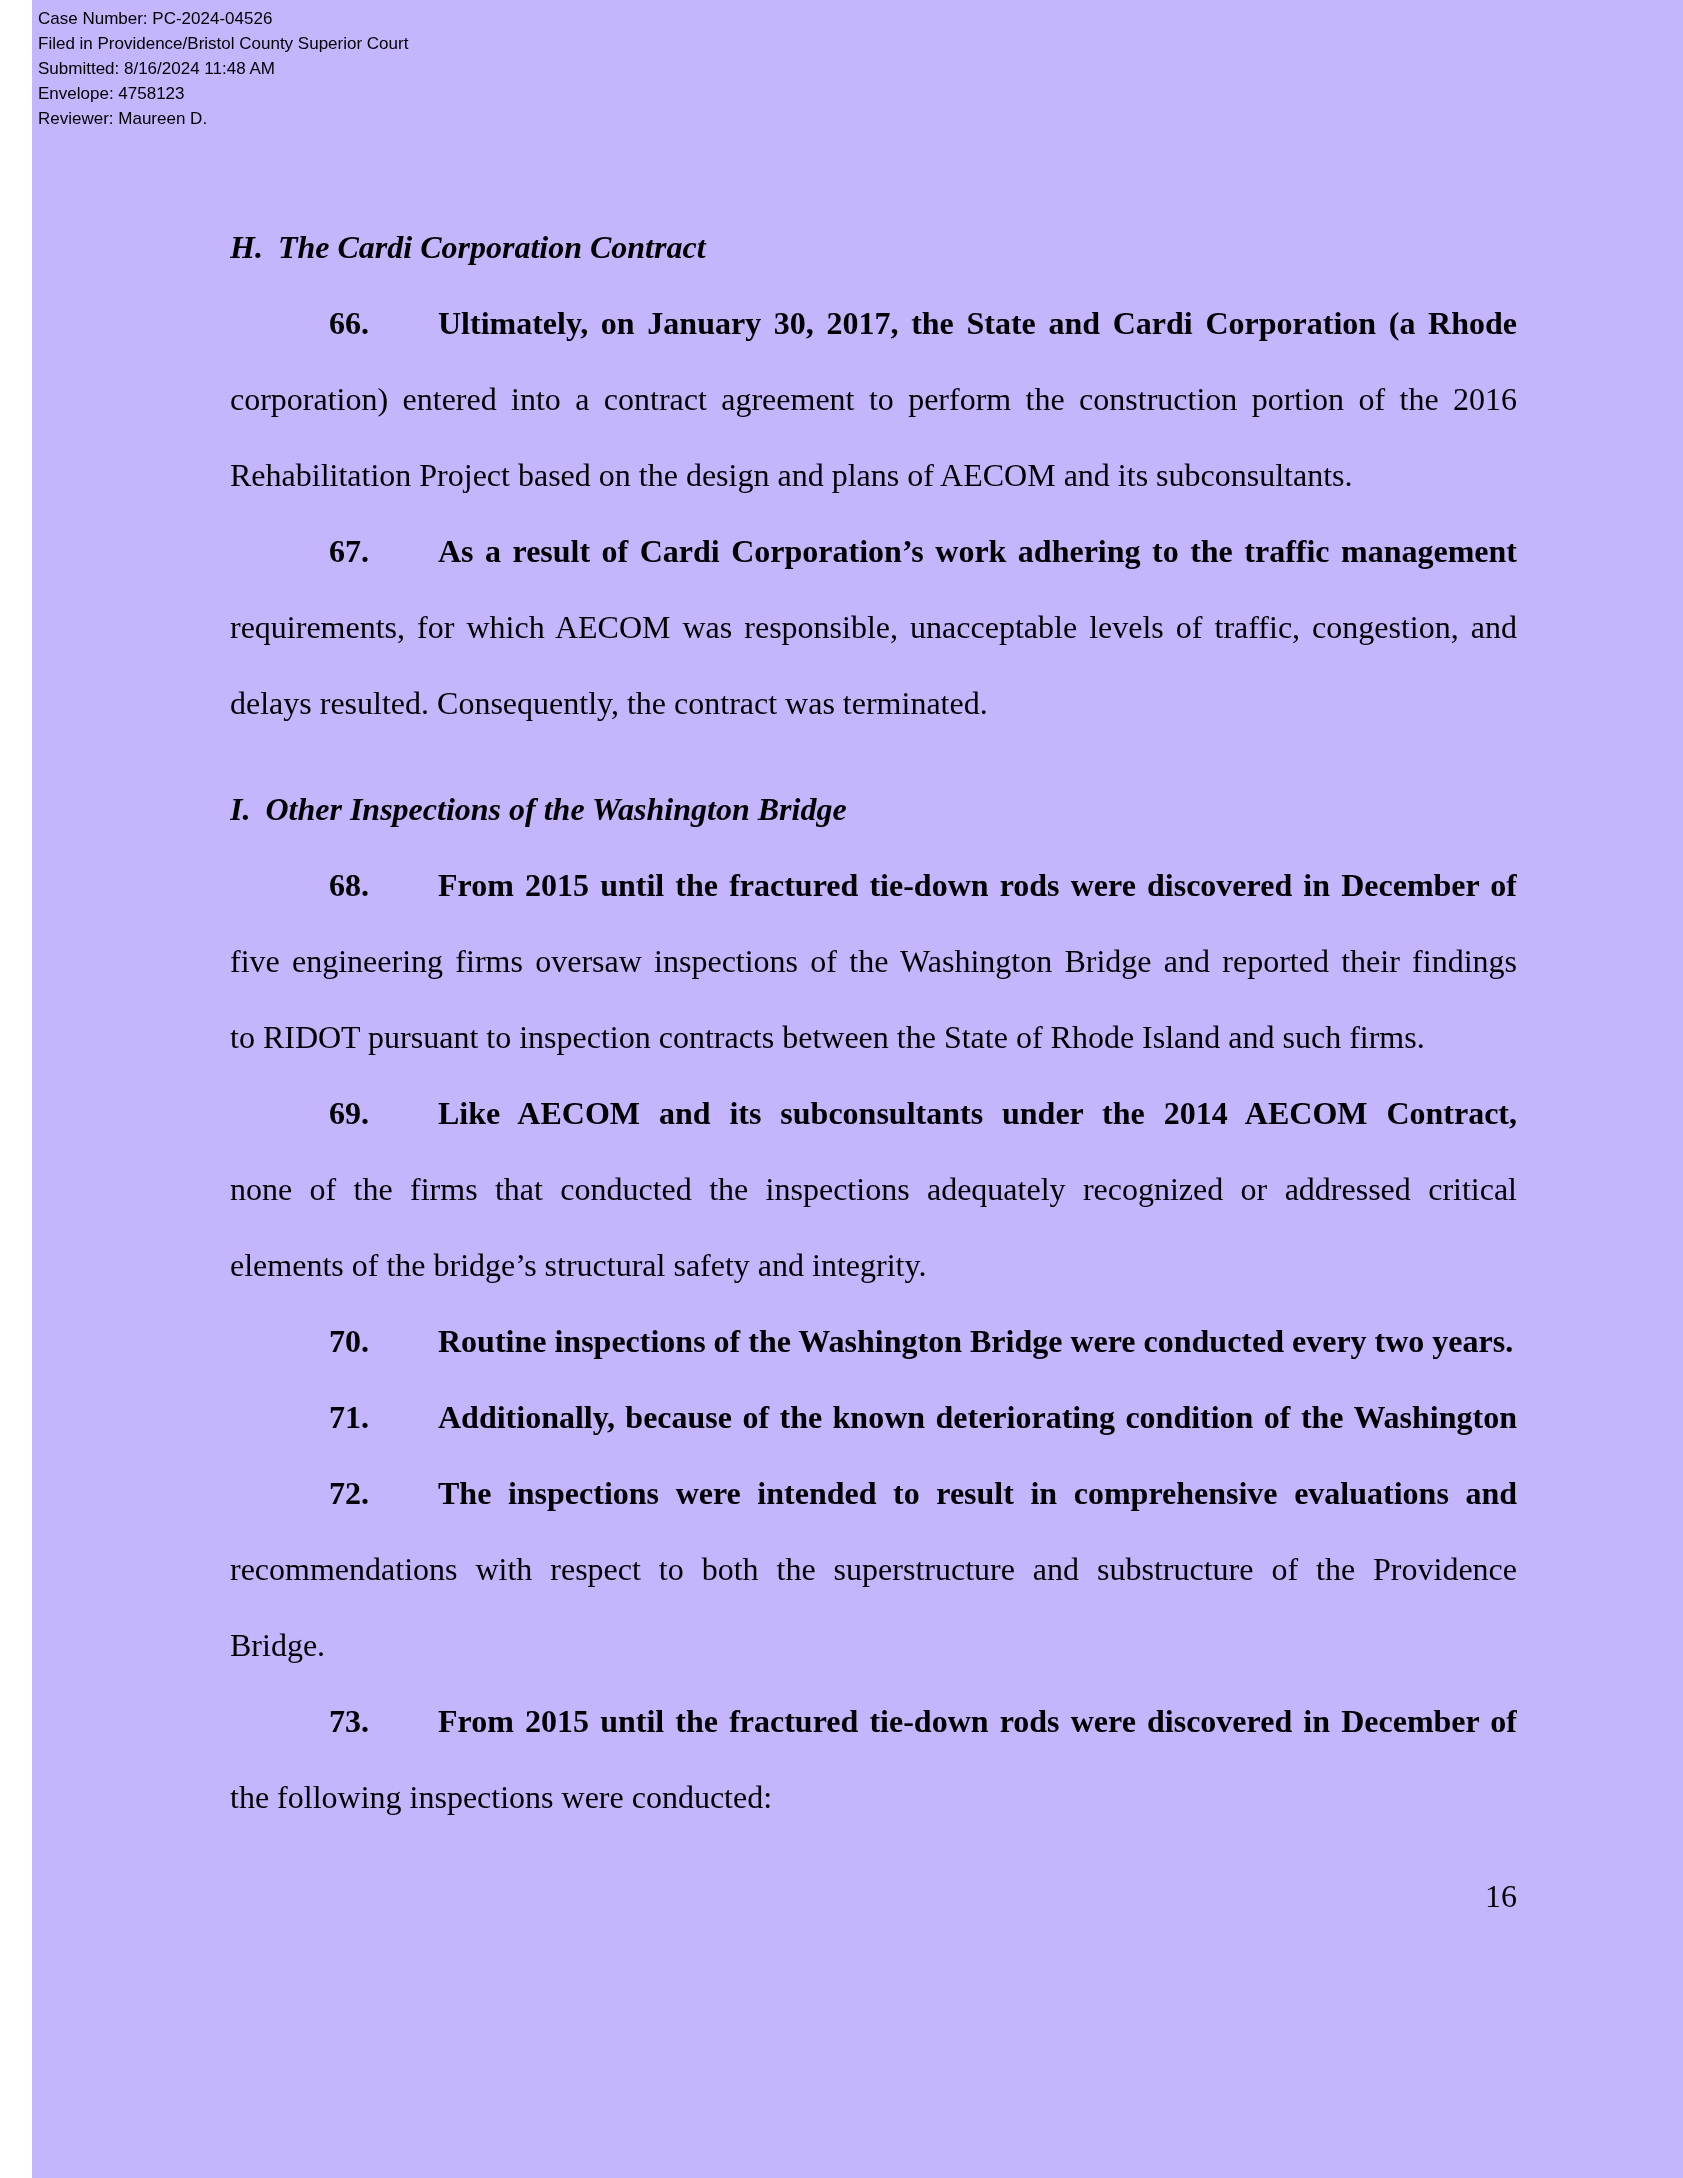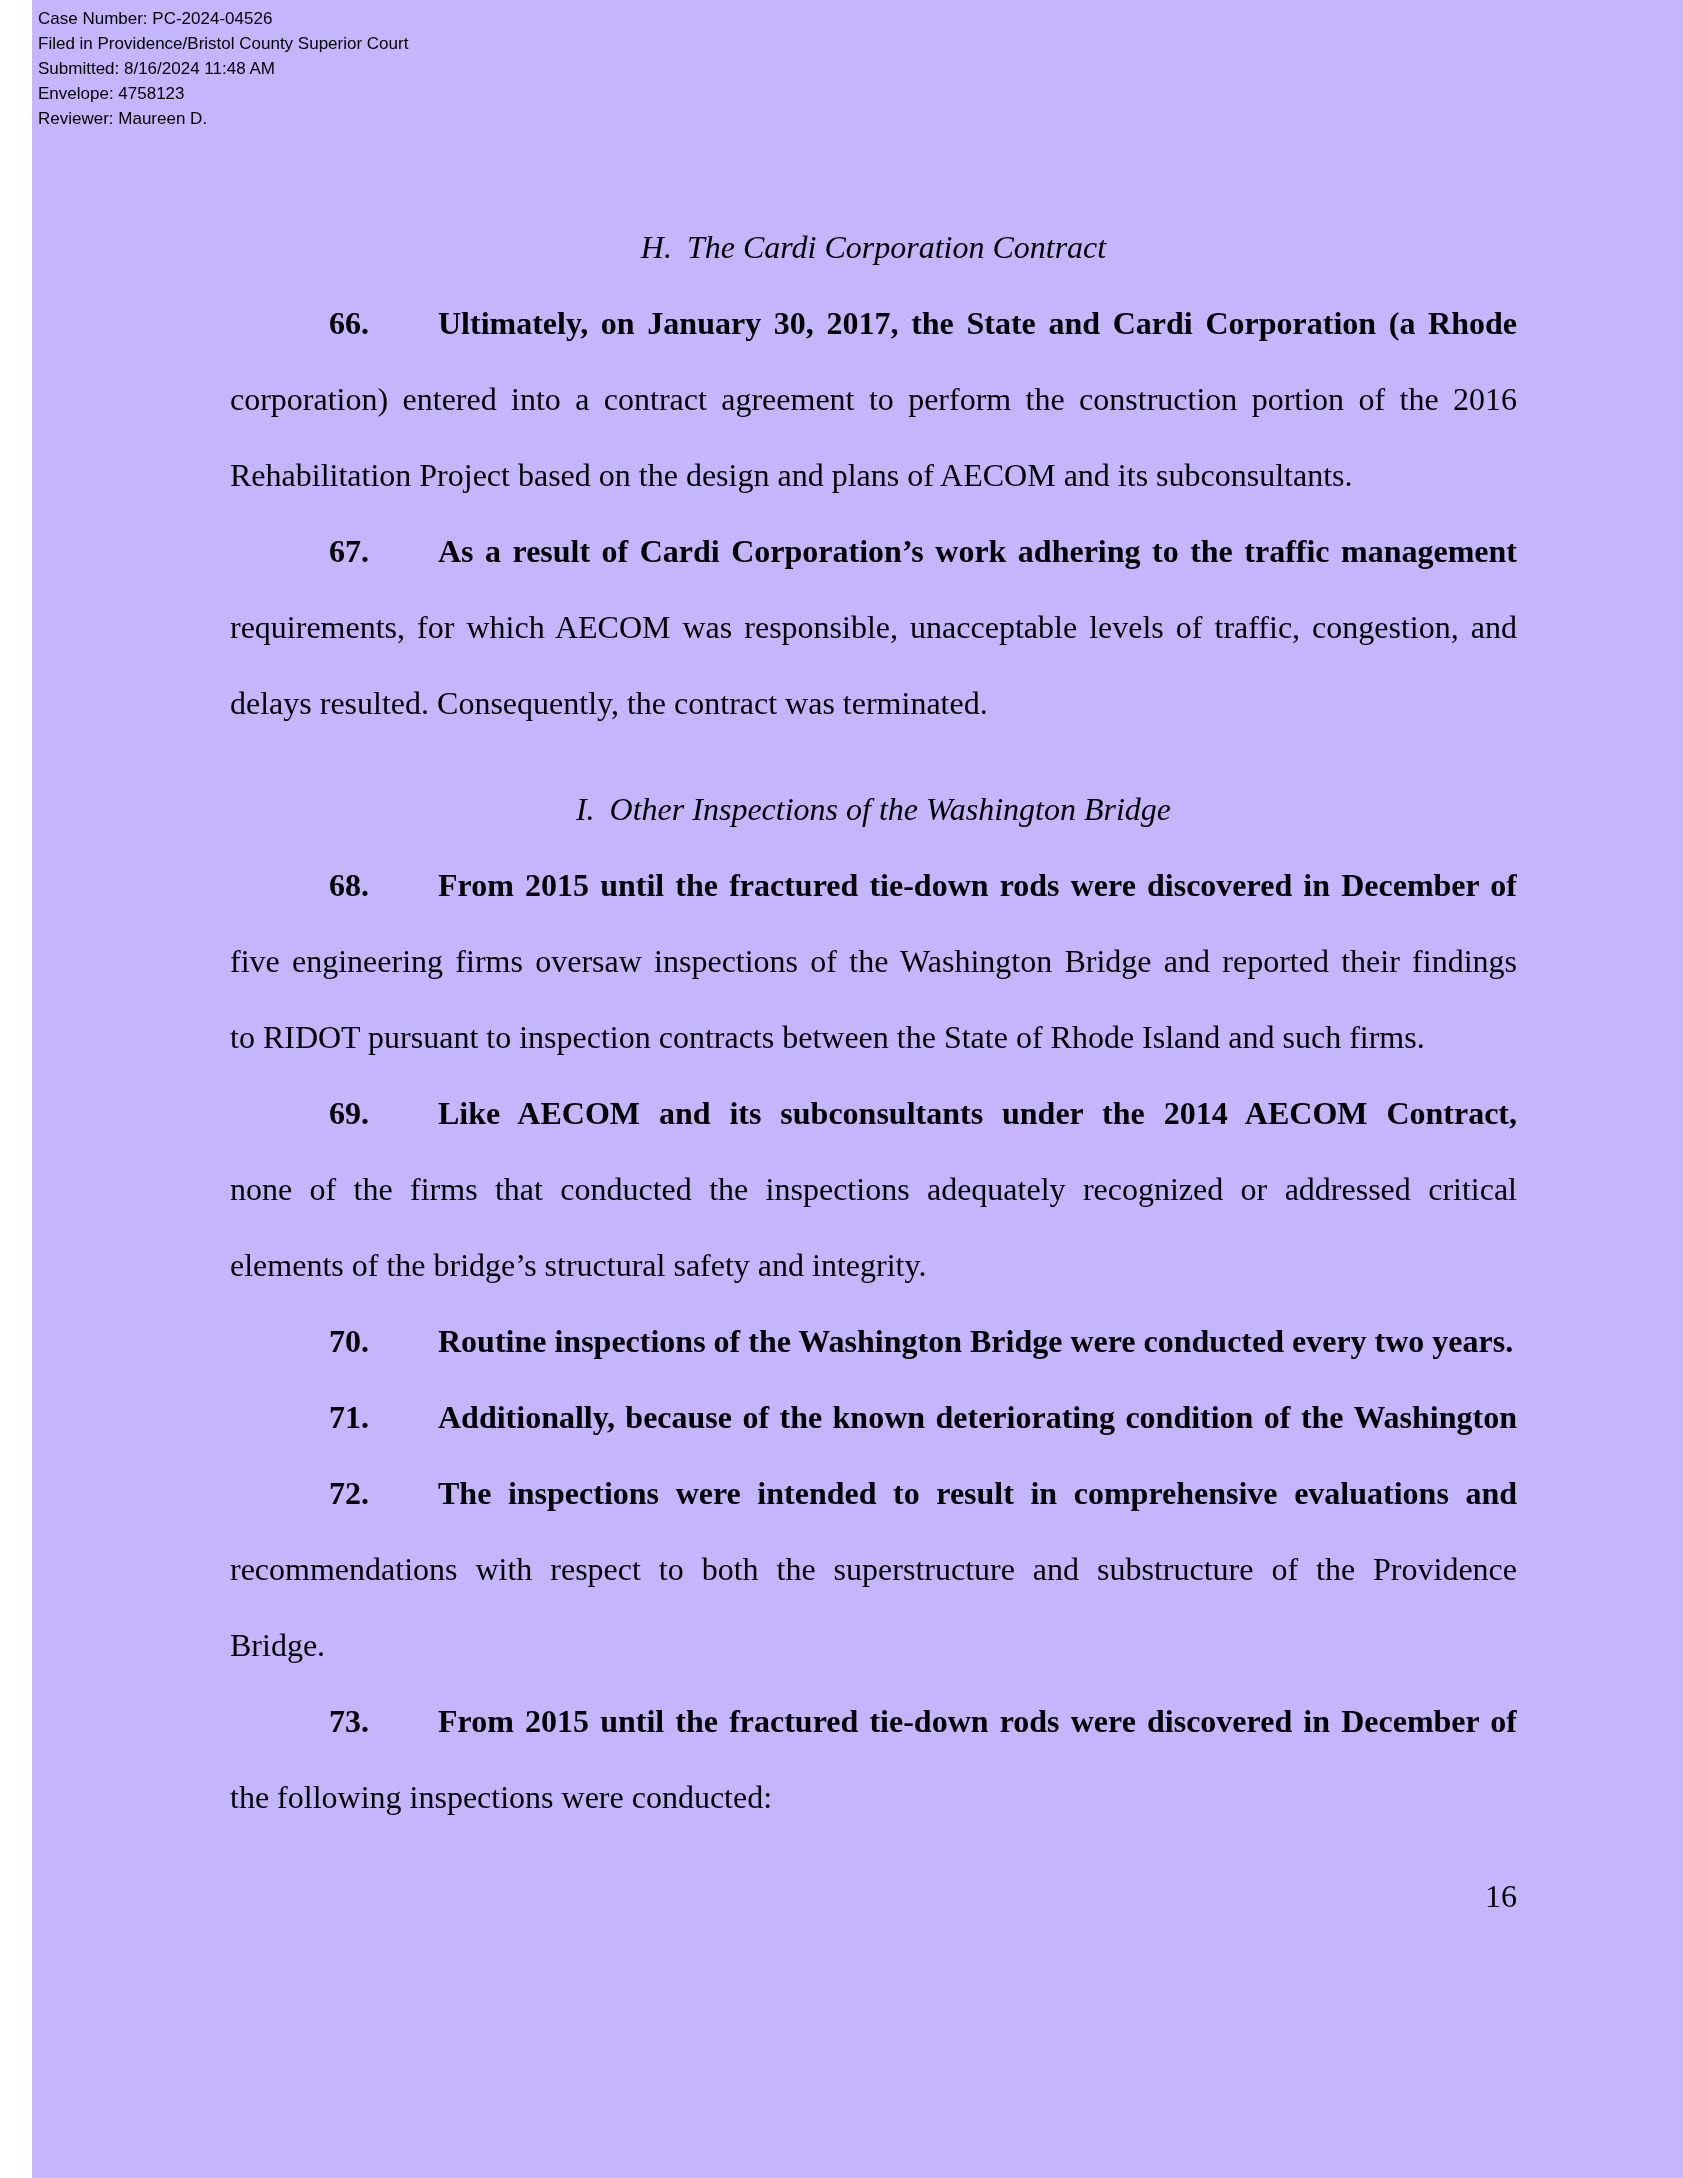--- a/index.html
+++ b/index.html
@@ -32,22 +32,21 @@
     top: 130px;
     left: 198px;
     width: 1287px;
     font-family: "Liberation Serif", serif;
     font-size: 32px;
     color: #000000;
   }
   .heading {
     height: 76px;
     line-height: 76px;
-    text-align: center;
-    font-weight: normal;
+    font-weight: bold;
     font-style: italic;
     white-space: nowrap;
     overflow: hidden;
   }
   .heading .heading-label {
     margin-right: 15px;
   }
   .line {
     height: 76px;
     line-height: 76px;

